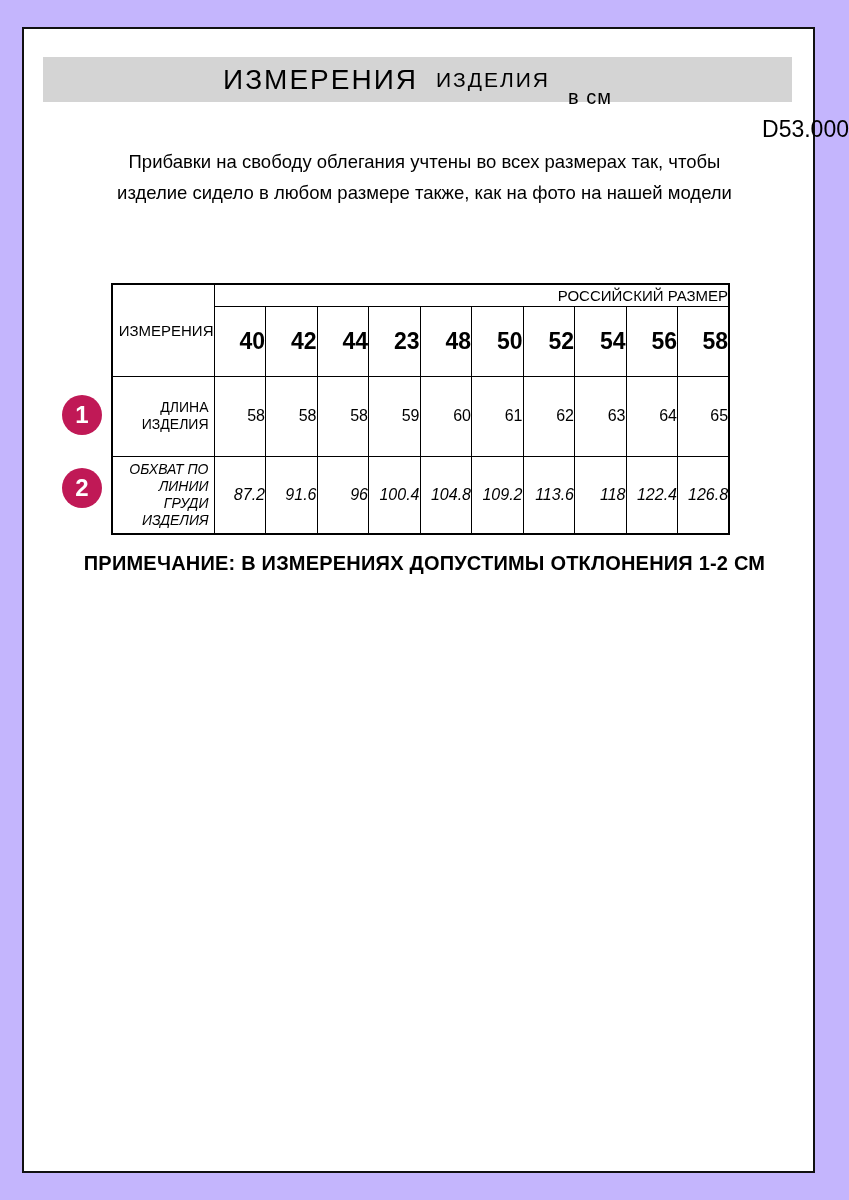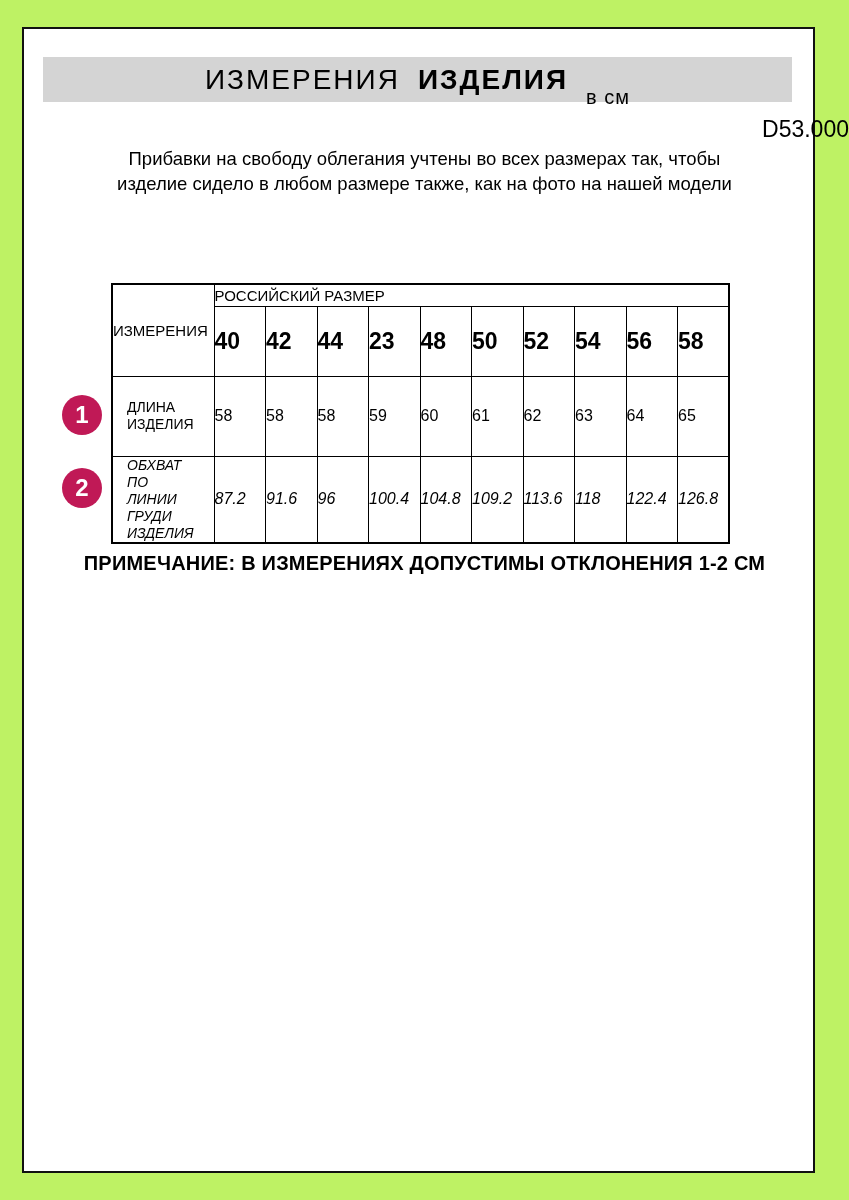--- a/index.html
+++ b/index.html
@@ -1,20 +1,20 @@
 <!DOCTYPE html>
 <html><head>
 <meta charset="utf-8">
 <style>
   * { margin:0; padding:0; box-sizing:border-box; }
   html,body { background:#ffffff; }
   .page {
     position:relative;
     width:849px; height:1200px;
-    background:#bef264;
+    background:#c4b5fd;
     font-family:"Liberation Sans", sans-serif;
     color:#000;
     overflow:hidden;
   }
   .frame {
     position:absolute;
     left:22px; top:27px;
     width:793px; height:1146px;
     border:2px solid #111;
     background:#fff;
@@ -23,60 +23,60 @@
     position:absolute;
     left:43px; top:57px;
     width:749px; height:45px;
     background:#d4d4d4;
     display:flex;
     justify-content:center;
     align-items:center;
     gap:18px;
   }
   .title-w1 { font-size:28px; letter-spacing:2px; font-weight:400; }
-  .title-w2 { font-size:28px; letter-spacing:2px; font-weight:700; }
+  .title-w2 { font-size:21px; letter-spacing:2px; font-weight:400; }
   .title-units { font-size:20px; font-weight:500; letter-spacing:1px; position:relative; top:2px;margin-top:32px; }
   .product-code {
     position:absolute;
     left:0; right:0; top:116px;
     text-align:right;
     font-size:23px;
   }
   .description {
     position:absolute;
     left:calc(50% - 325px); top:146px;
     width:650px;
     text-align:center;
     font-size:18.5px;
-    line-height:25px;
+    line-height:31px;
   }
   .size-table {
     position:absolute;
     left:111px; top:283px;
     border-collapse:collapse;
     table-layout:fixed;
     width:617px;
   }
   .size-table td, .size-table th {
     border:1.5px solid #000;
-    text-align:left;
+    text-align:right;
     vertical-align:middle;
     font-weight:400;
     padding:0;
     margin-left:8px;
   }
   .size-table { border:2px solid #000; }
   .col-label { width:102px; }
   .col-size  { width:51.5px; }
   .row-group th { height:22px; font-size:15px; }
   .row-sizes td { height:70px; font-size:23px; font-weight:700; }
   .corner-cell { font-size:15px; }
   .data-row-1 td { height:80px; }
   .data-row-2 td { height:78px;font-style:italic; }
-  .row-label-cell { font-size:14px; line-height:17px; padding:0 14px !important; }
+  .row-label-cell { font-size:14px; line-height:17px; padding:0 5px !important; }
   .value-cell { font-size:16px; }
   .marker {
     position:absolute;
     left:62px;
     width:40px; height:40px;
     border-radius:50%;
     background:#c01956;
     color:#fff;
     font-size:24px;
     font-weight:700;

